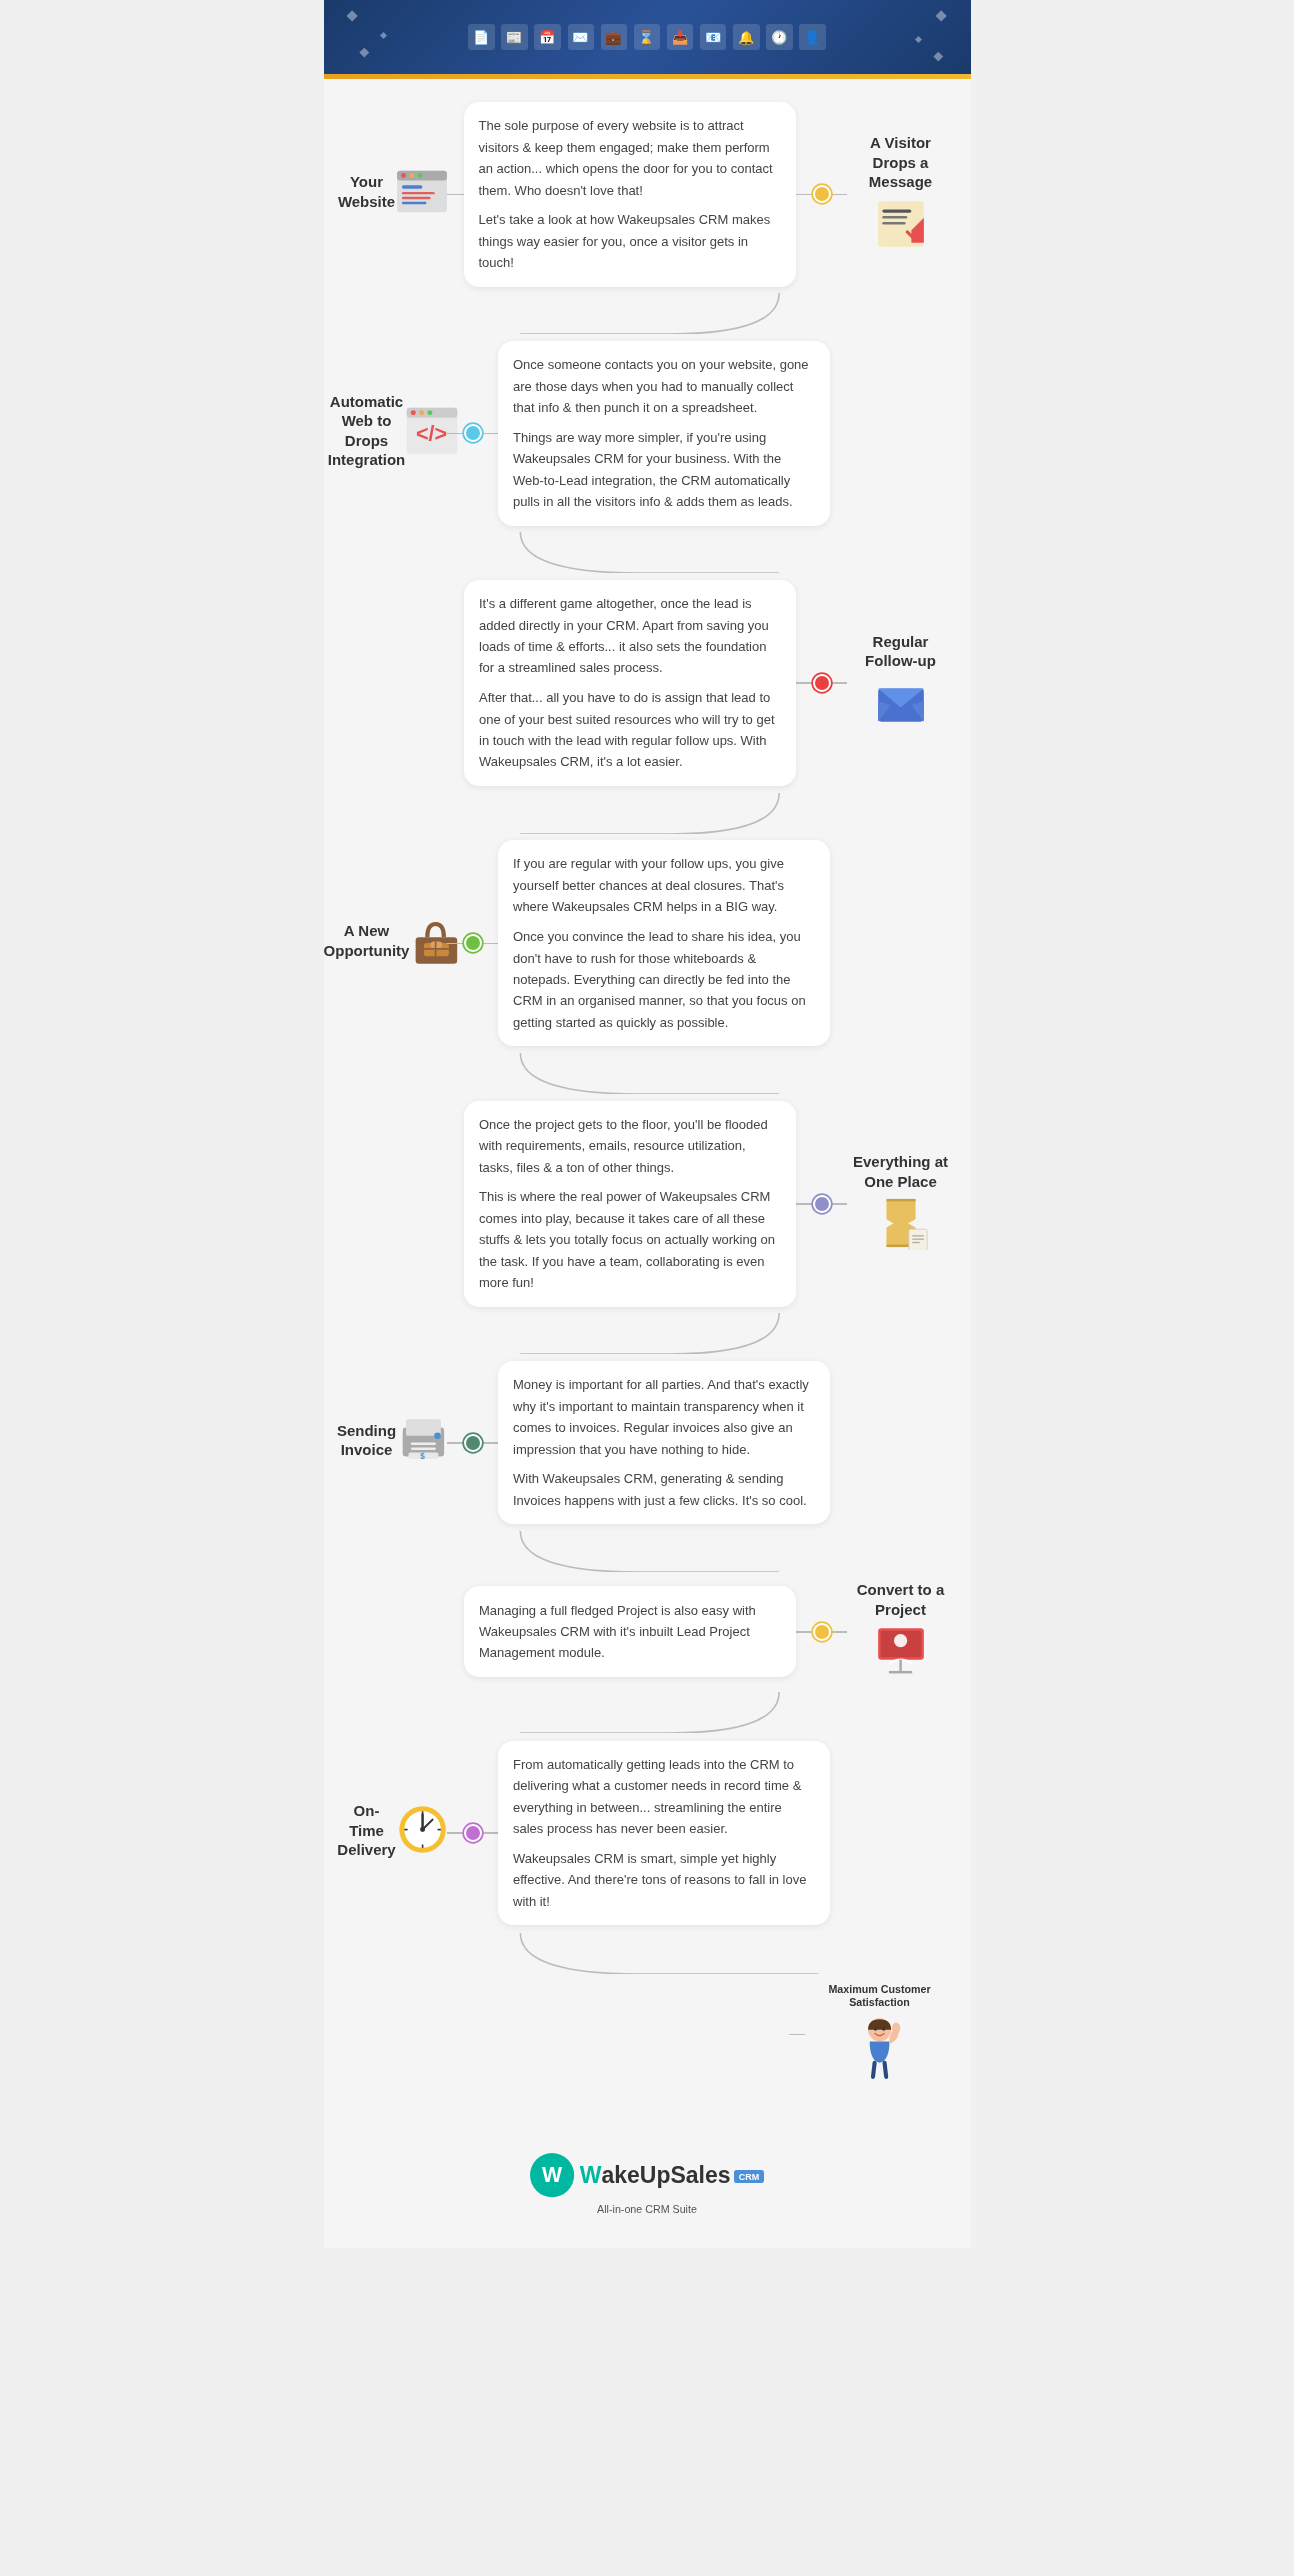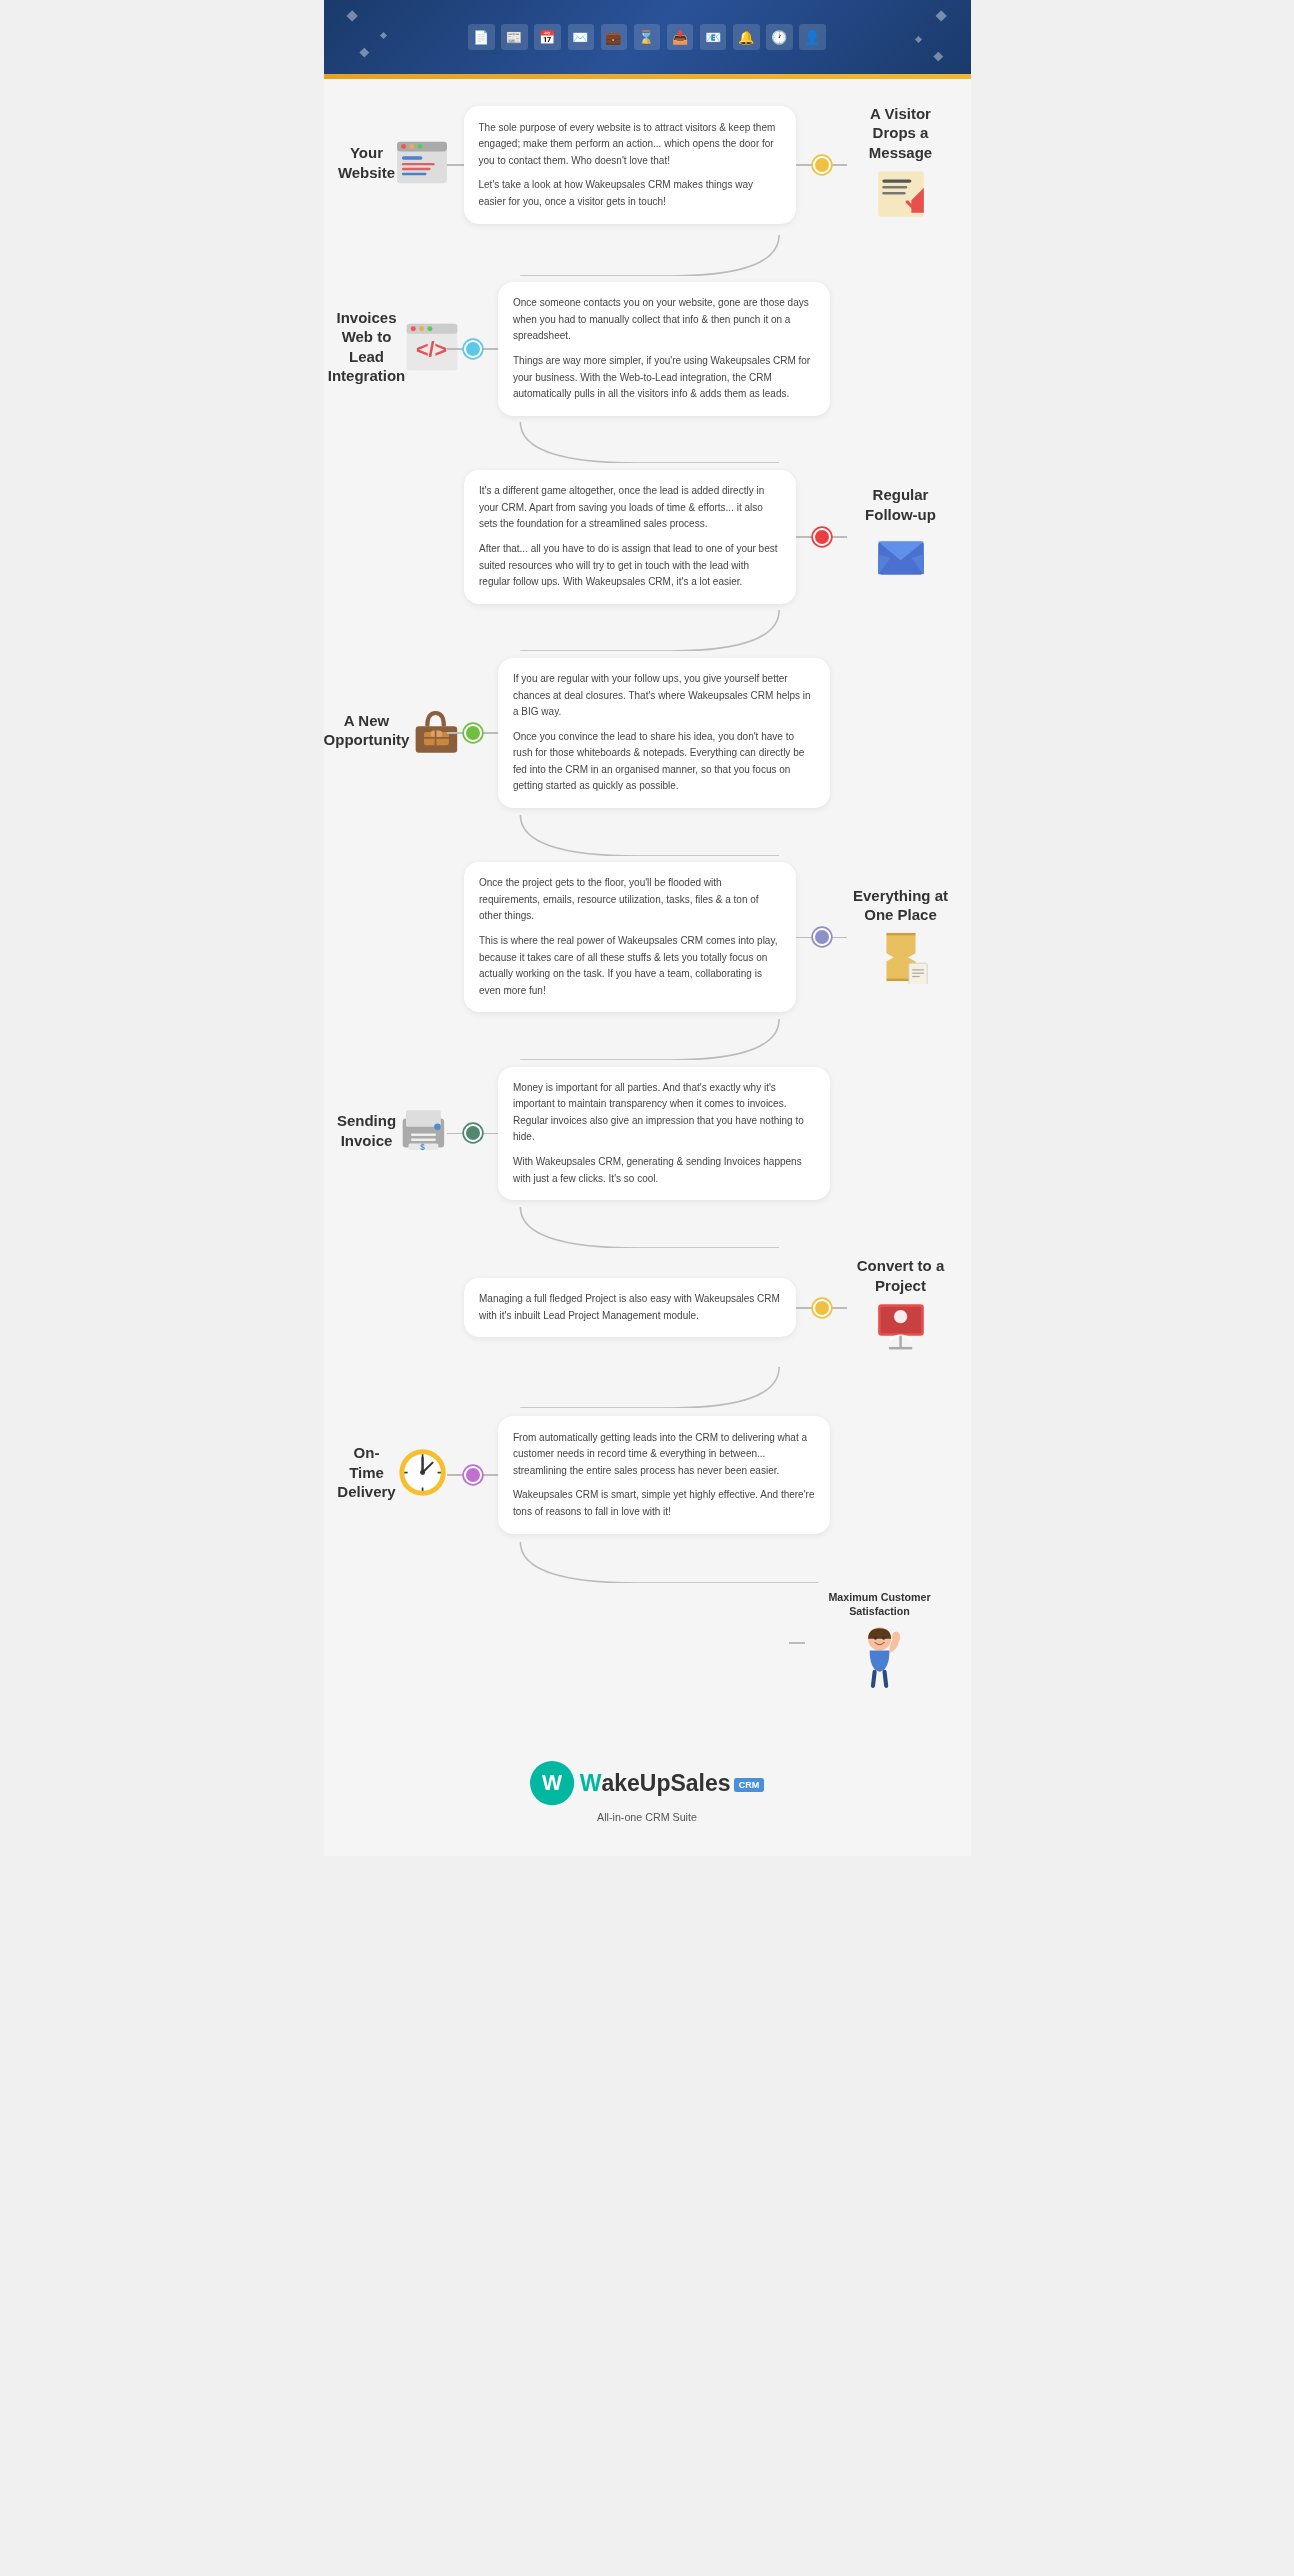--- a/index.html
+++ b/index.html
@@ -88,21 +88,21 @@
     .label-icon {
       font-size: 31px;
       line-height: 1;
     }
 
     .info-bubble {
       flex: 1;
       background: white;
       border-radius: 15px;
       padding: 13.2px 15px;
-      font-size: 10px;
+      font-size: 13px;
       color: #444;
       line-height: 1.65;
       box-shadow: 0 1.7px 6.6px rgba(0,0,0,0.07);
       align-self: center;
       margin: 6.6px 0;
     }
 
     .info-bubble p {
       margin-bottom: 8.3px;
     }
@@ -223,21 +223,21 @@
 
   <div style="width:100%; height:41px; position:relative;">
     <svg width="100%" height="41" viewBox="0 0 783 50" preserveAspectRatio="none">
       <path d="M 560 0 Q 560 50 420 50 Q 280 50 230 50" stroke="#bbb" stroke-width="2" fill="none"></path>
     </svg>
   </div>
 
   <div style="display:flex; align-items:center; width:100%; margin-bottom:0;">
 
     <div class="info-left-label">
-      <div class="label-title">Invoices Web to Lead Integration</div>
+      <div class="label-title">Automatic Web to Drops Integration</div>
       <div class="label-icon">
         <svg width="54" height="50" viewBox="0 0 65 60" style="font-size:38px">
           <rect x="2" y="2" width="61" height="56" rx="4" fill="#e8e8e8"></rect>
           <rect x="2" y="2" width="61" height="12" rx="4" fill="#ccc"></rect>
           <circle cx="10" cy="8" r="3" fill="#e55"></circle>
           <circle cx="20" cy="8" r="3" fill="#ea5"></circle>
           <circle cx="30" cy="8" r="3" fill="#5c5"></circle>
           <text x="32" y="42" text-anchor="middle" font-size="26" font-weight="bold" fill="#e85050">&lt;/&gt;</text>
         </svg>
       </div>

